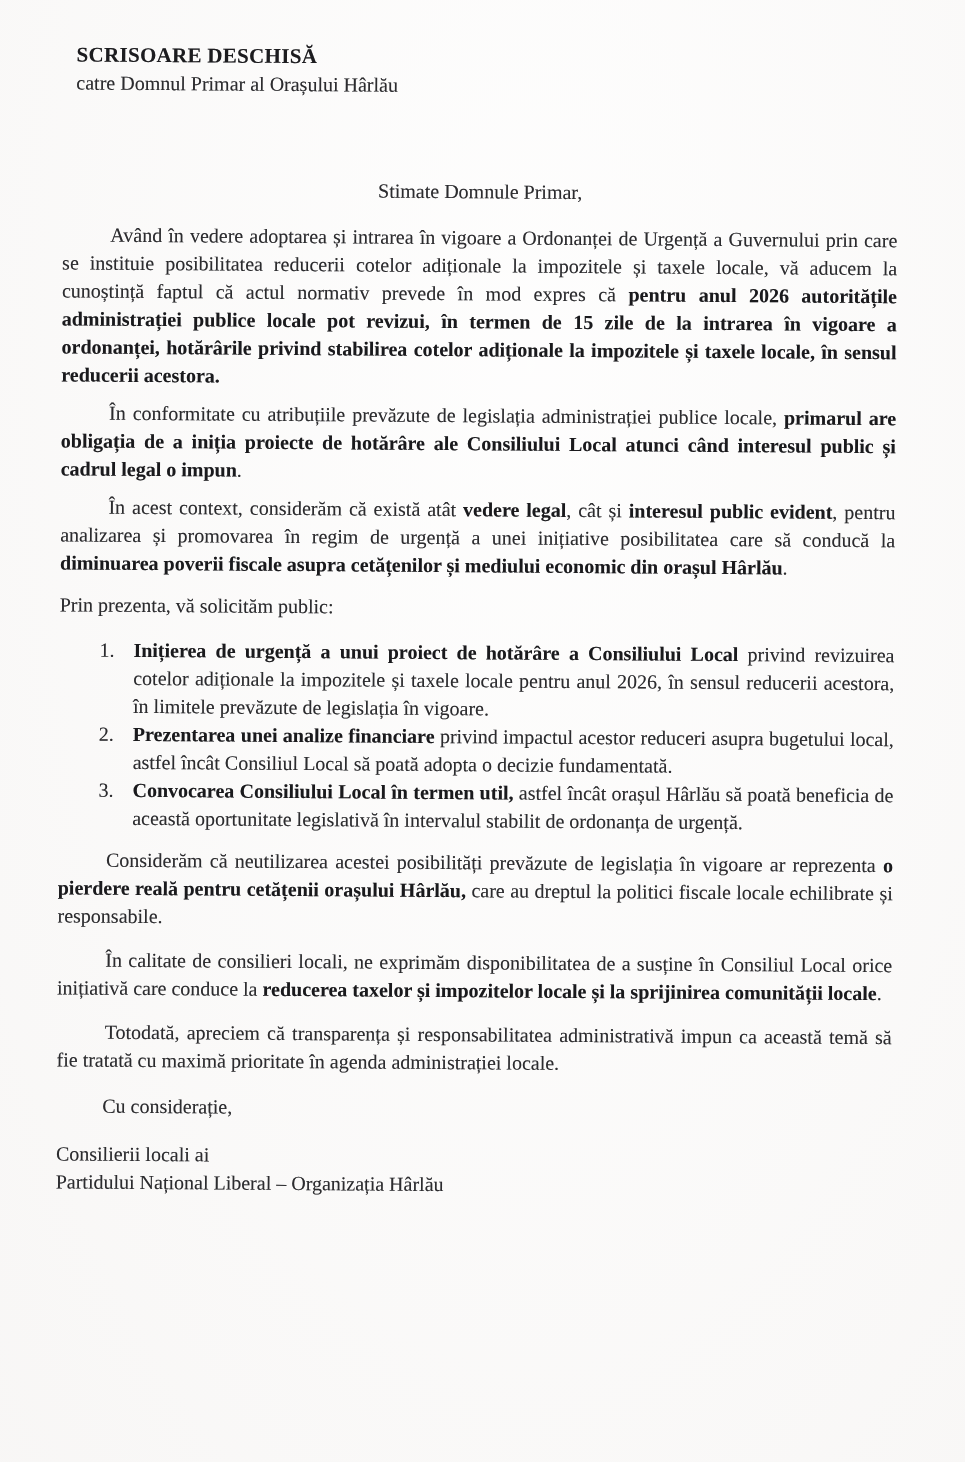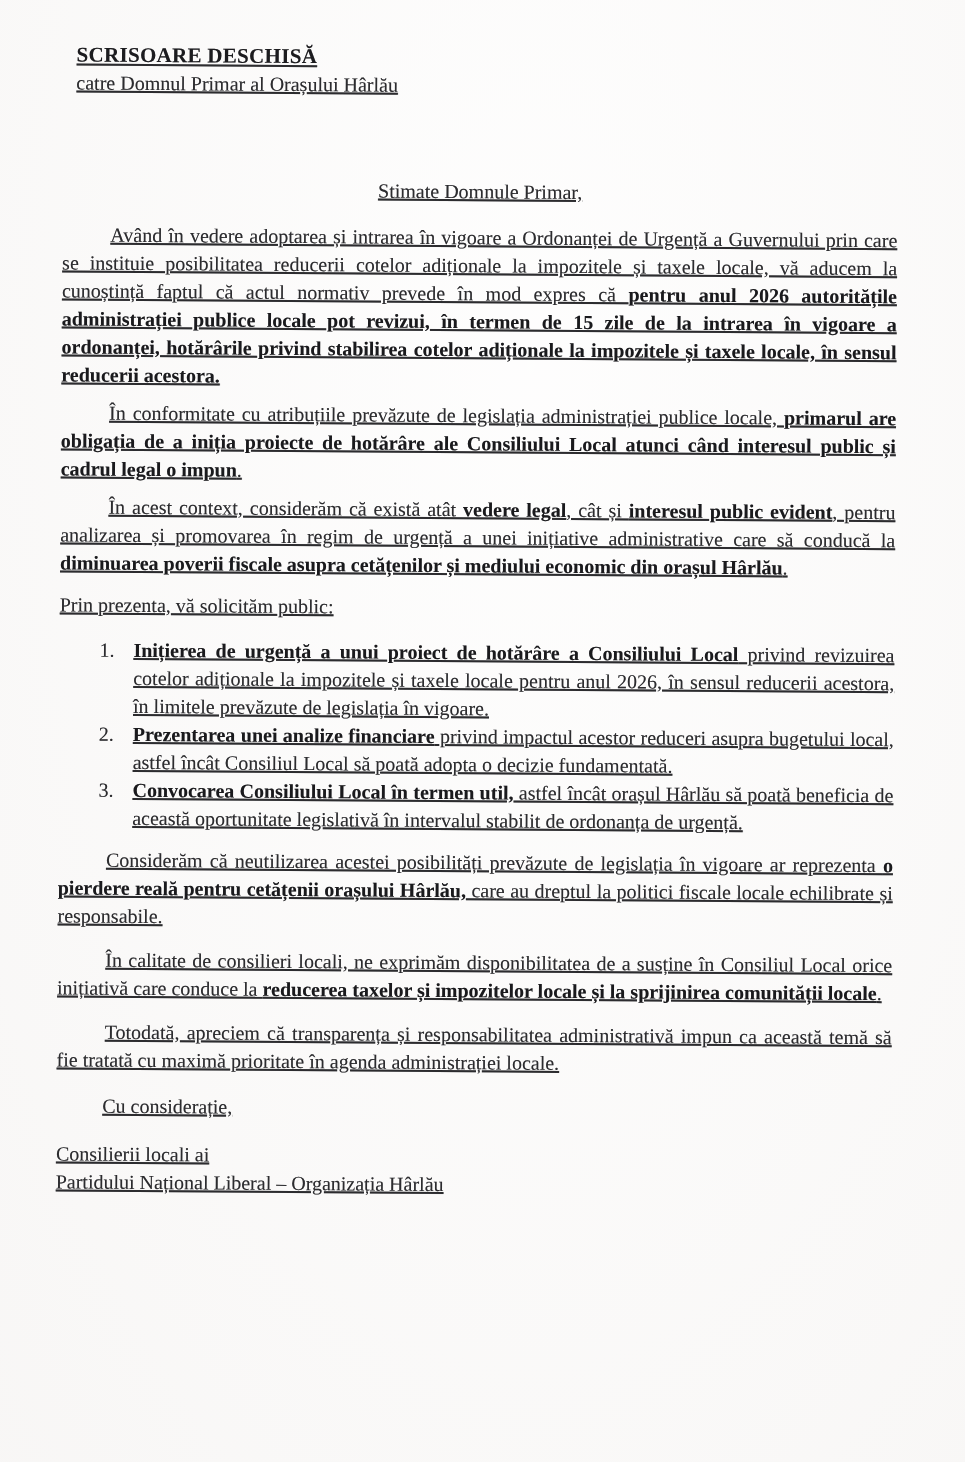--- a/index.html
+++ b/index.html
@@ -14,21 +14,20 @@
     background:
       radial-gradient(ellipse at 55% 25%, rgba(255,255,255,0.7), rgba(242,240,239,0.35)),
       #fbfaf9;
     font-family: "Liberation Serif", "DejaVu Serif", serif;
     color: #2c2c2f;
   }
   .page {
     position: relative;
     width: 965px;
     height: 1462px;
-    text-decoration: underline;
   }
   .content {
     padding: 42px 66px 0 64px;
     font-size: 20px;
     line-height: 28px;
     transform: rotate(0.4deg);
     transform-origin: 30% 0;
     text-shadow: 0 0 0.5px rgba(20,20,24,0.35);
   }
   .hdr {
@@ -99,21 +98,21 @@
       <h1 class="title">SCRISOARE DESCHISĂ</h1>
       <div class="recipient">catre Domnul Primar al Orașului Hârlău</div>
     </header>
 
     <p class="salutation">Stimate Domnule Primar,</p>
 
     <p class="para first"><span>Având în vedere adoptarea și intrarea în vigoare a Ordonanței de Urgență a Guvernului prin care se instituie posibilitatea reducerii cotelor adiționale la impozitele și taxele locale, vă aducem la cunoștință faptul că actul normativ prevede în mod expres că </span><b>pentru anul 2026 autoritățile administrației publice locale pot revizui, în termen de 15 zile de la intrarea în vigoare a ordonanței, hotărârile privind stabilirea cotelor adiționale la impozitele și taxele locale, în sensul reducerii acestora.</b></p>
 
     <p class="para"><span>În conformitate cu atribuțiile prevăzute de legislația administrației publice locale, </span><b>primarul are obligația de a iniția proiecte de hotărâre ale Consiliului Local atunci când interesul public și cadrul legal o impun</b><span>.</span></p>
 
-    <p class="para"><span>În acest context, considerăm că există atât </span><b>vedere legal</b><span>, cât și </span><b>interesul public evident</b><span>, pentru analizarea și promovarea în regim de urgență a unei inițiative administrative care să conducă la </span><b>diminuarea poverii fiscale asupra cetățenilor și mediului economic din orașul Hârlău</b><span>.</span></p>
+    <p class="para"><span>În acest context, considerăm că există atât </span><b>vedere legal</b><span>, cât și </span><b>interesul public evident</b><span>, pentru analizarea și promovarea în regim de urgență a unei inițiative posibilitatea care să conducă la </span><b>diminuarea poverii fiscale asupra cetățenilor și mediului economic din orașul Hârlău</b><span>.</span></p>
 
     <p class="lead">Prin prezenta, vă solicităm public:</p>
 
     <ol class="list">
       <li>
         <span class="num">1.</span><b>Inițierea de urgență a unui proiect de hotărâre a Consiliului Local</b><span> privind revizuirea cotelor adiționale la impozitele și taxele locale pentru anul 2026, în sensul reducerii acestora, în limitele prevăzute de legislația în vigoare.</span>
       </li>
       <li>
         <span class="num">2.</span><b>Prezentarea unei analize financiare</b><span> privind impactul acestor reduceri asupra bugetului local, astfel încât Consiliul Local să poată adopta o decizie fundamentată.</span>
       </li>

